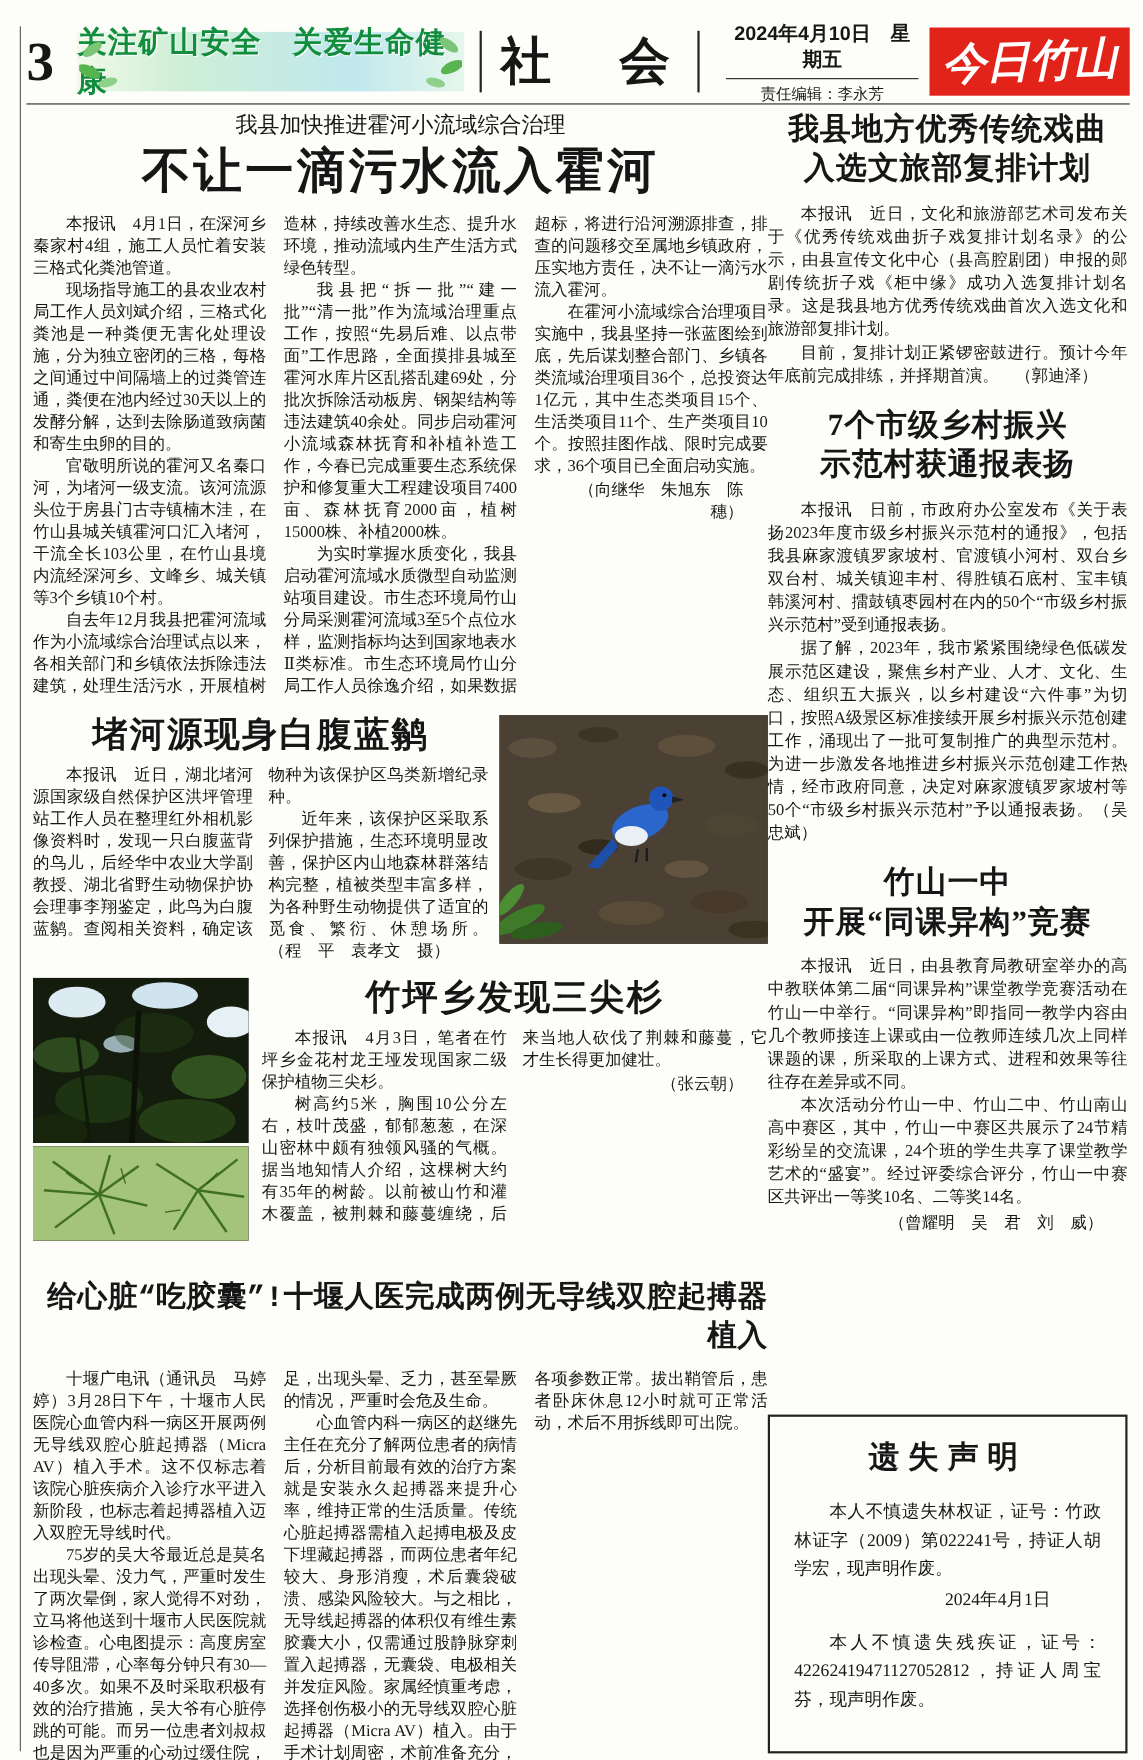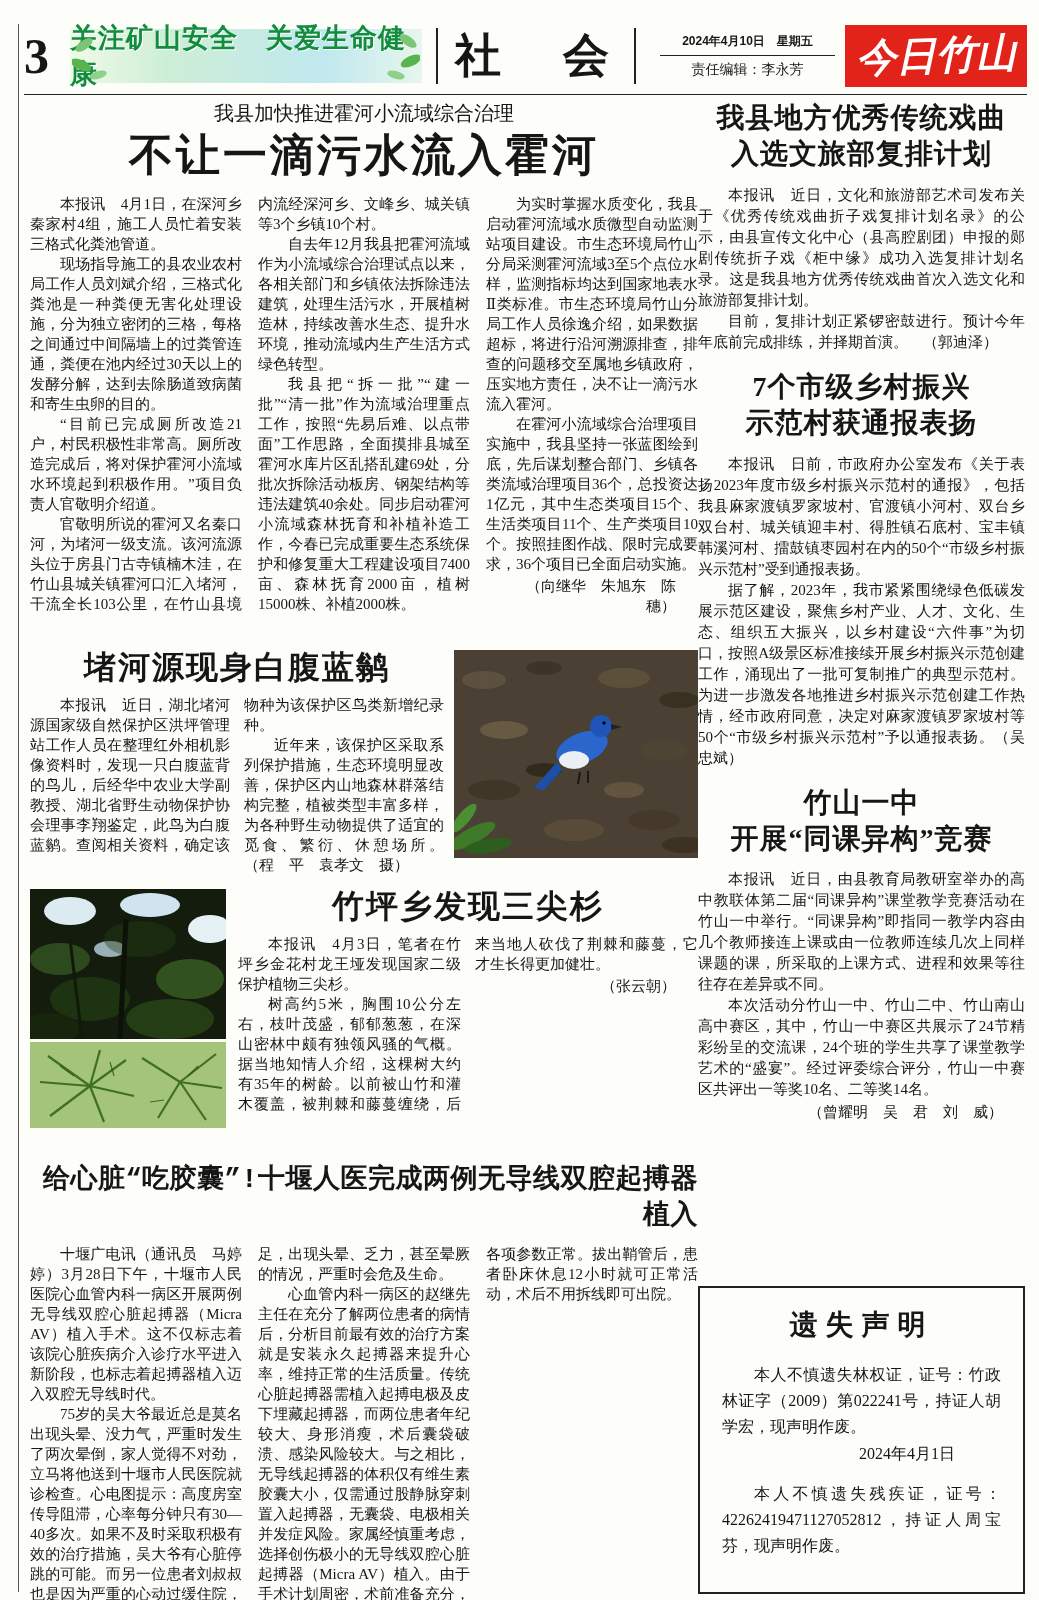--- a/index.html
+++ b/index.html
@@ -13,21 +13,21 @@
   .pageno{width:46px;font-size:50px;font-weight:bold;line-height:1;text-align:left;}
   .banner{position:relative;width:352px;height:54px;display:flex;align-items:center;justify-content:center;
           background:linear-gradient(90deg,#f0fae8,#cdeed6 28%,#c0e8ee 72%,#e6f6ec);}
   .banner-text{font-weight:bold;font-size:27px;color:#128d3e;letter-spacing:1px;
                text-shadow:1px 1px 0 #ffffff;font-family:"Liberation Sans","DejaVu Sans",sans-serif;}
   .banner svg{position:absolute;top:0;height:100%;}
   .hdr-div{width:2px;height:56px;background:#222;margin:0 14px;}
   .section-title{width:168px;text-align:center;font-size:46px;font-weight:bold;letter-spacing:8px;line-height:1;}
   .dateblock{flex:1;display:flex;flex-direction:column;justify-content:center;padding:0 10px;
              font-family:"Liberation Sans","DejaVu Sans",sans-serif;}
-  .date{font-size:12px;font-weight:bold;text-align:center;padding-bottom:5px;border-bottom:1.5px solid #222;}
+  .date{font-size:18px;font-weight:bold;text-align:center;padding-bottom:5px;border-bottom:1.5px solid #222;}
   .editor{font-size:14px;text-align:center;padding-top:5px;}
   .masthead{width:182px;height:62px;background:#e2231a;display:flex;align-items:center;justify-content:center;}
   .masthead-text{color:#fff;font-size:40px;font-weight:bold;font-style:italic;transform:rotate(-2deg);line-height:1;}
 
   
   .main{position:absolute;left:30px;right:14px;top:100px;bottom:6px;display:flex;}
   .left-col{width:668px;display:flex;flex-direction:column;}
   .right-col{flex:1;display:flex;flex-direction:column;}
 
   .para{margin:0;text-indent:2em;text-align:justify;}
@@ -109,21 +109,20 @@
   <div class="main">
 
     <div class="left-col">
 
       <div>
         <p class="kicker">我县加快推进霍河小流域综合治理</p>
         <h1 class="big-title">不让一滴污水流入霍河</h1>
         <div class="art1-body">
             <p class="para">本报讯　4月1日，在深河乡秦家村4组，施工人员忙着安装三格式化粪池管道。</p>
             <p class="para">现场指导施工的县农业农村局工作人员刘斌介绍，三格式化粪池是一种粪便无害化处理设施，分为独立密闭的三格，每格之间通过中间隔墙上的过粪管连通，粪便在池内经过30天以上的发酵分解，达到去除肠道致病菌和寄生虫卵的目的。</p>
-            <p class="para">“目前已完成厕所改造21户，村民积极性非常高。厕所改造完成后，将对保护霍河小流域水环境起到积极作用。”项目负责人官敬明介绍道。</p>
             <p class="para">官敬明所说的霍河又名秦口河，为堵河一级支流。该河流源头位于房县门古寺镇楠木洼，在竹山县城关镇霍河口汇入堵河，干流全长103公里，在竹山县境内流经深河乡、文峰乡、城关镇等3个乡镇10个村。</p>
             <p class="para">自去年12月我县把霍河流域作为小流域综合治理试点以来，各相关部门和乡镇依法拆除违法建筑，处理生活污水，开展植树造林，持续改善水生态、提升水环境，推动流域内生产生活方式绿色转型。</p>
             <p class="para">我县把“拆一批”“建一批”“清一批”作为流域治理重点工作，按照“先易后难、以点带面”工作思路，全面摸排县城至霍河水库片区乱搭乱建69处，分批次拆除活动板房、钢架结构等违法建筑40余处。同步启动霍河小流域森林抚育和补植补造工作，今春已完成重要生态系统保护和修复重大工程建设项目7400亩、森林抚育2000亩，植树15000株、补植2000株。</p>
             <p class="para">为实时掌握水质变化，我县启动霍河流域水质微型自动监测站项目建设。市生态环境局竹山分局采测霍河流域3至5个点位水样，监测指标均达到国家地表水Ⅱ类标准。市生态环境局竹山分局工作人员徐逸介绍，如果数据超标，将进行沿河溯源排查，排查的问题移交至属地乡镇政府，压实地方责任，决不让一滴污水流入霍河。</p>
             <p class="para">在霍河小流域综合治理项目实施中，我县坚持一张蓝图绘到底，先后谋划整合部门、乡镇各类流域治理项目36个，总投资达1亿元，其中生态类项目15个、生活类项目11个、生产类项目10个。按照挂图作战、限时完成要求，36个项目已全面启动实施。</p>
           <p class="byline">（向继华　朱旭东　陈　穗）</p>
         </div>
       </div>
 
       <div class="art2">

